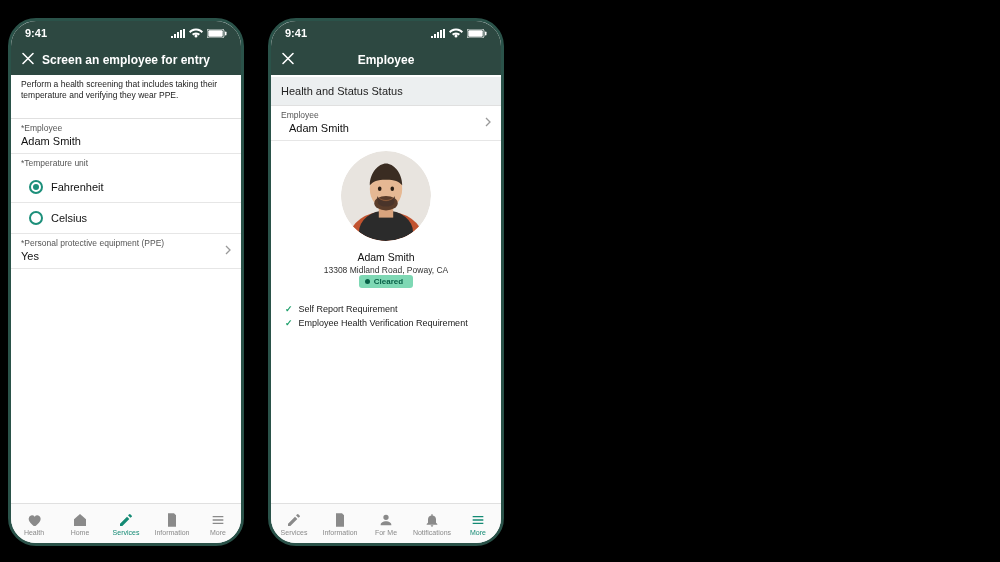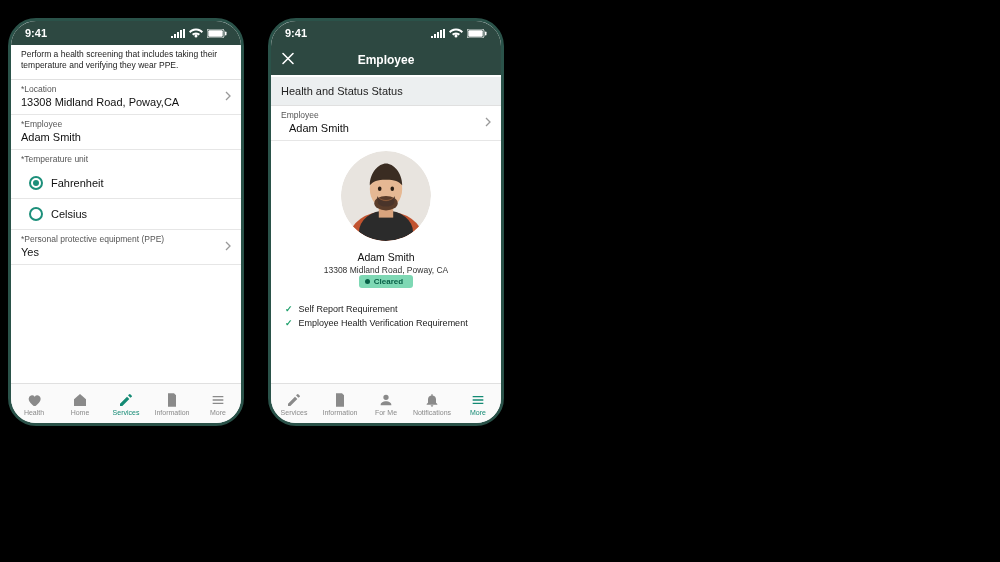--- a/index.html
+++ b/index.html
@@ -11,21 +11,21 @@
     overflow: hidden;
   }
   .stage {
     display: flex;
     gap: 24px;
     padding: 18px 8px;
     height: 100%;
   }
   .phone {
     width: 236px;
-    height: 408px;
+    height: 528px;
     background: #fff;
     border: 3px solid #2a5249;
     border-radius: 28px;
     position: relative;
     overflow: hidden;
     display: flex;
     flex-direction: column;
   }
   .statusbar {
     height: 24px;
@@ -65,21 +65,21 @@
   }
   .content {
     flex: 1;
     overflow: hidden;
     display: flex;
     flex-direction: column;
     font-size: 10px;
     color: #333;
   }
   .instructions {
-    padding: 4px 10px 9px 10px;
+    padding: 4px 10px 18px 10px;
     font-size: 8.5px;
     color: #222;
     line-height: 1.25;
     border-bottom: 1px solid #e0e0e0;
   }
   .field {
     padding: 4px 10px 6px 10px;
     border-bottom: 1px solid #e6e6e6;
     position: relative;
   }
@@ -234,30 +234,31 @@
         <svg width="14" height="10" viewBox="0 0 14 10">
             <path fill="#fff" d="M7 9.5a1.5 1.5 0 100-3 1.5 1.5 0 000 3zm0-9C3.6.5 1 2.2 0 3.5l1.4 1.4C2.6 3.7 4.7 2.5 7 2.5s4.4 1.2 5.6 2.4L14 3.5C13 2.2 10.4.5 7 .5zm0 4C5.1 4.5 3.7 5.4 3 6.1l1.4 1.4C5 6.9 5.9 6.5 7 6.5s2 .4 2.6 1L11 6.1c-.7-.7-2.1-1.6-4-1.6z"></path>
           </svg>
         <svg width="20" height="9" viewBox="0 0 20 9">
             <rect x="0" y="0" width="17" height="9" rx="2" fill="none" stroke="#fff" stroke-width="0.8"></rect>
             <rect x="1.3" y="1.3" width="14.4" height="6.4" rx="1" fill="#fff"></rect>
             <rect x="18" y="2.5" width="1.5" height="4" rx="0.7" fill="#fff"></rect>
           </svg>
       </span>
     </div>
+    <div class="navbar">
+      <span class="close">
+        <svg width="14" height="14" viewBox="0 0 14 14">
+            <path stroke="#fff" stroke-width="1.6" stroke-linecap="round" d="M2 2l10 10M12 2L2 12"></path>
+          </svg>
+      </span>
+      <span class="title">Screen an employee for entry</span>
+    </div>
     <div class="content">
       <div class="instructions">Perform a health screening that includes taking their temperature and verifying they wear PPE.</div>
 
-      <div class="field">
-        <div class="label">*Location</div>
-        <div class="value">13308 Midland Road, Poway,CA</div>
-        <span class="chev"><svg width="6" height="10" viewBox="0 0 6 10">
-              <path fill="none" stroke="#999" stroke-width="1.3" d="M1 1l4 4-4 4"></path>
-            </svg></span>
-      </div>
 
       <div class="field">
         <div class="label">*Employee</div>
         <div class="value">Adam Smith</div>
       </div>
 
       <div class="field" style="border-bottom:none;padding-bottom:2px;">
         <div class="label">*Temperature unit</div>
       </div>
       <div class="radio-row">

